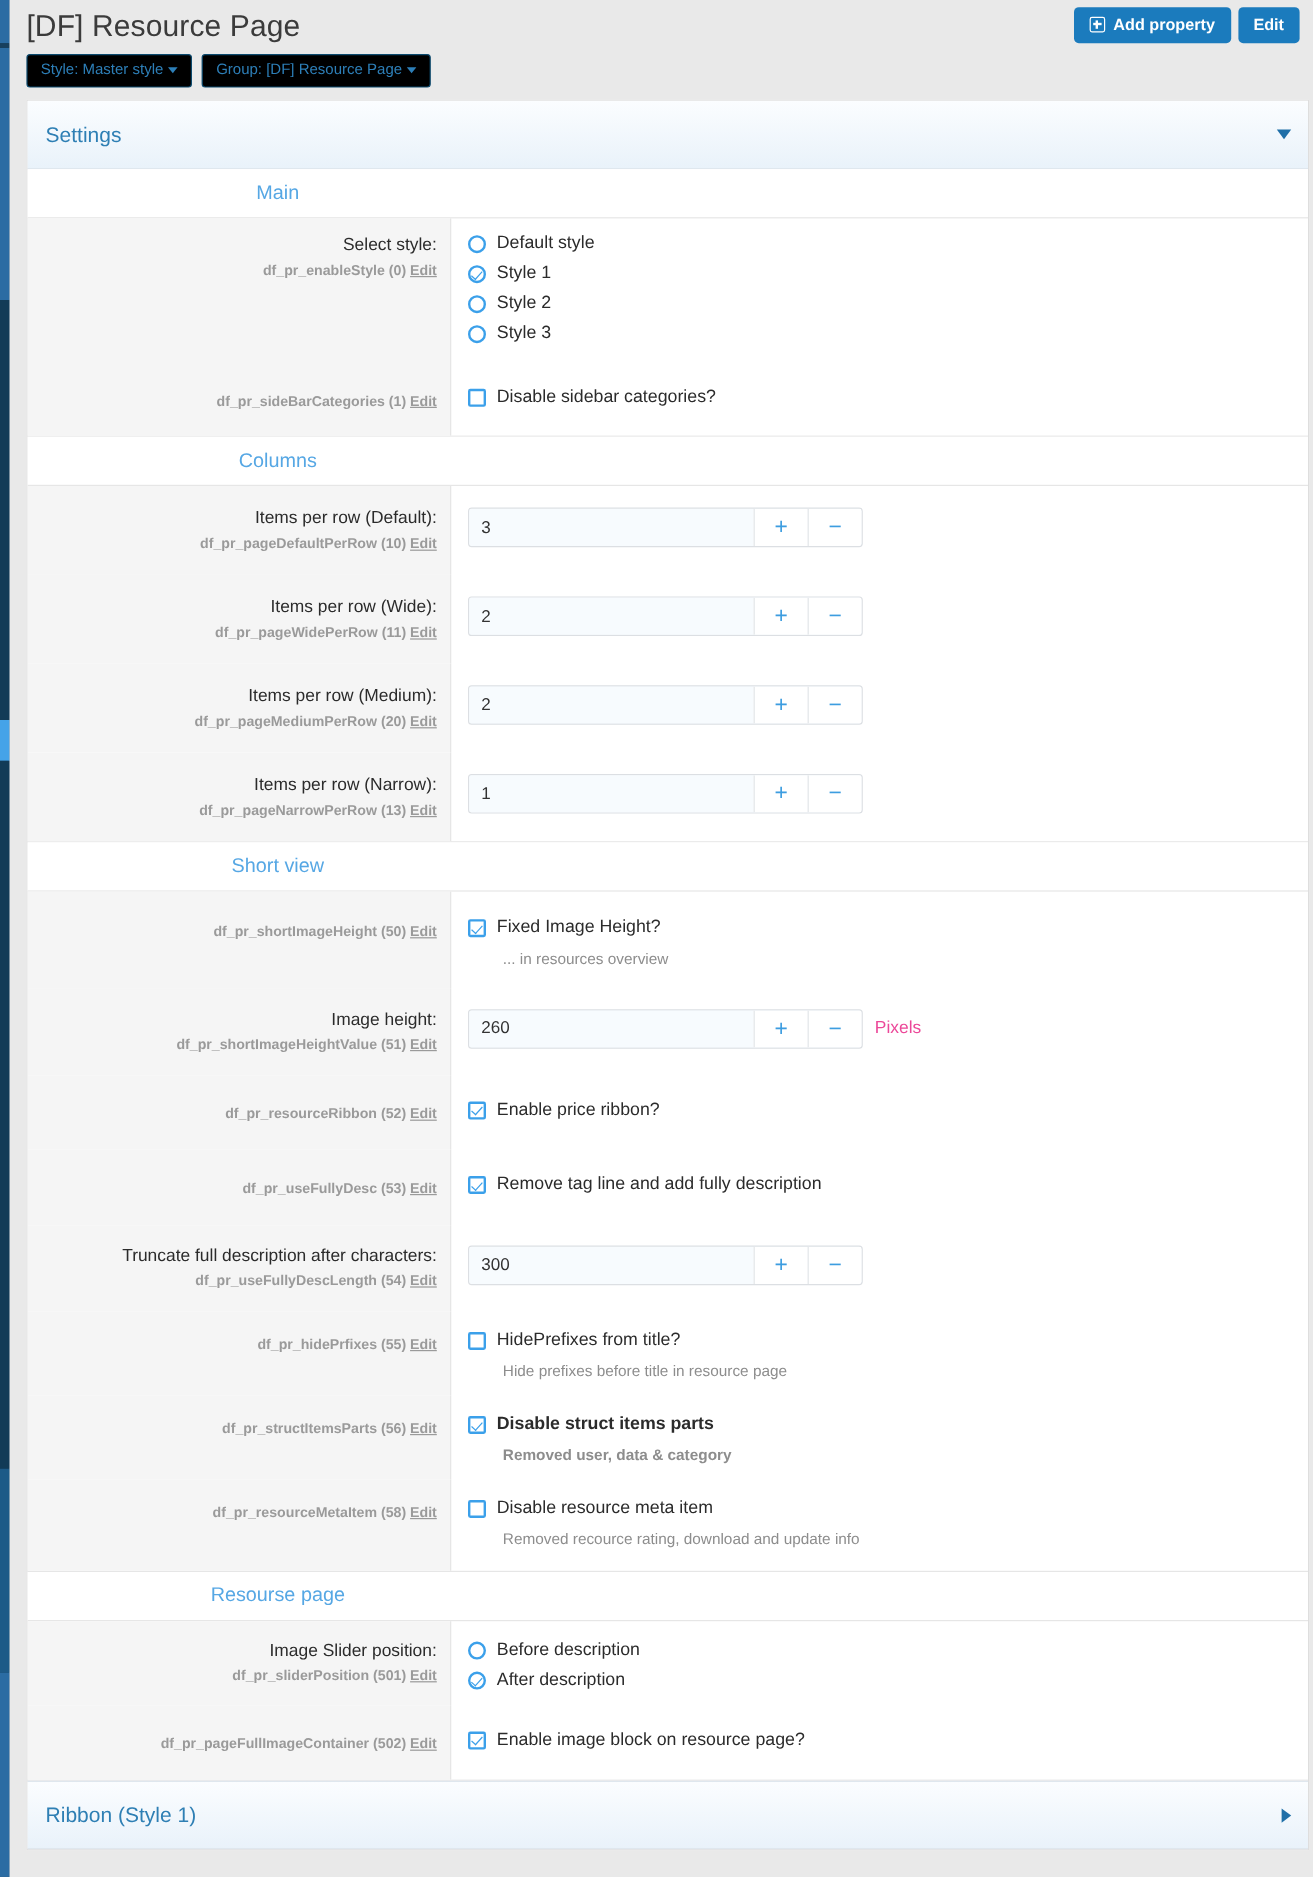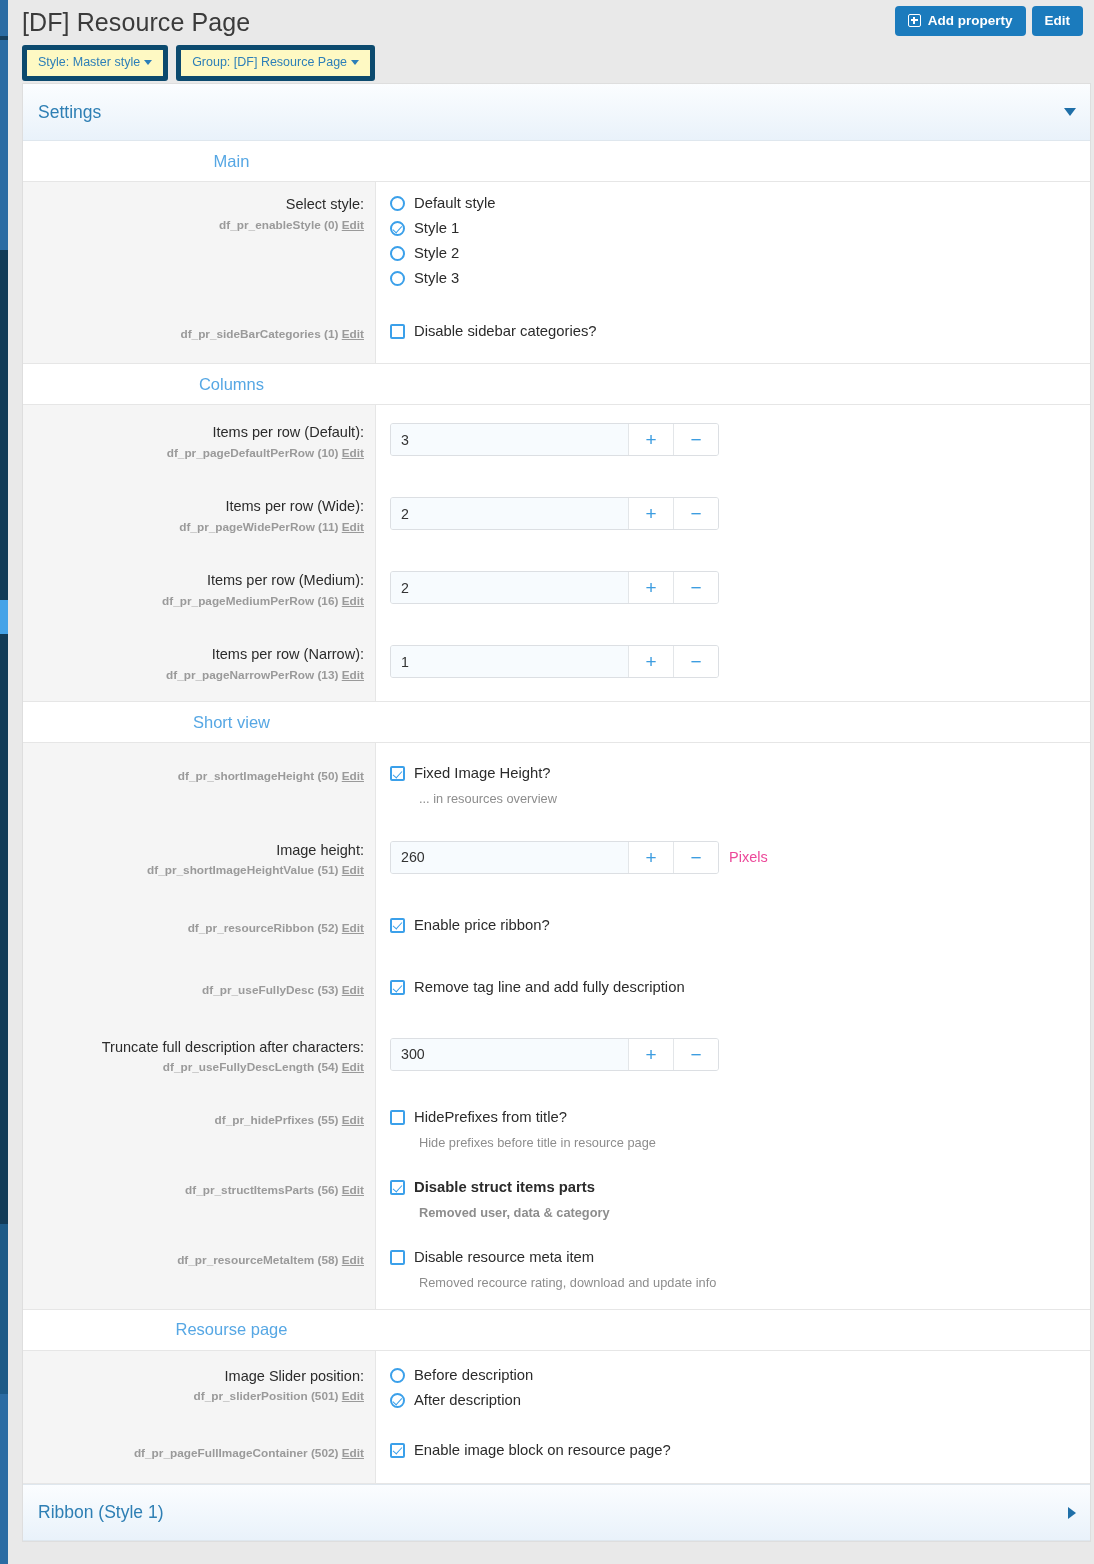--- a/index.html
+++ b/index.html
@@ -77,22 +77,22 @@
   .plus-box::before { left: 2px; right: 2px; top: 4.2px; height: 1.6px; }
   .plus-box::after  { top: 2px; bottom: 2px; left: 4.2px; width: 1.6px; }
 
   #crumb-row {
     position: absolute;
     left: 14px; top: 45px;
     display: flex;
     gap: 8px;
   }
   .crumb-btn {
-    background: #fef9c3;
-    border: 5px solid #0c4a6e;
+    background: #000000;
+    border: 1px solid #0c4a6e;
     border-radius: 3px;
     color: #2d7fb8;
     font-size: 12.5px;
     font-family: "Liberation Sans", sans-serif;
     padding: 6px 11px 7px 11px;
     cursor: pointer;
     white-space: nowrap;
     line-height: 1;
   }
   .caret-down {
@@ -423,21 +423,21 @@
               <button class="spin-btn">+</button>
               <button class="spin-btn">−</button>
             </div>
           </div>
         </div>
       </div>
 
       <div class="prop">
         <div class="prop-label" style="padding-top:18px;padding-bottom:18px;">
           <span class="lbl">Items per row (Medium):</span>
-          <span class="key"><span>df_pr_pageMediumPerRow (16)</span> <a href="#">Edit</a></span>
+          <span class="key"><span>df_pr_pageMediumPerRow (20)</span> <a href="#">Edit</a></span>
         </div>
         <div class="prop-body" style="padding-top:18px;padding-bottom:18px;">
           <div class="spinner-row">
             <div class="spinner">
               <input type="text" value="2" style="">
               <button class="spin-btn">+</button>
               <button class="spin-btn">−</button>
             </div>
           </div>
         </div>

